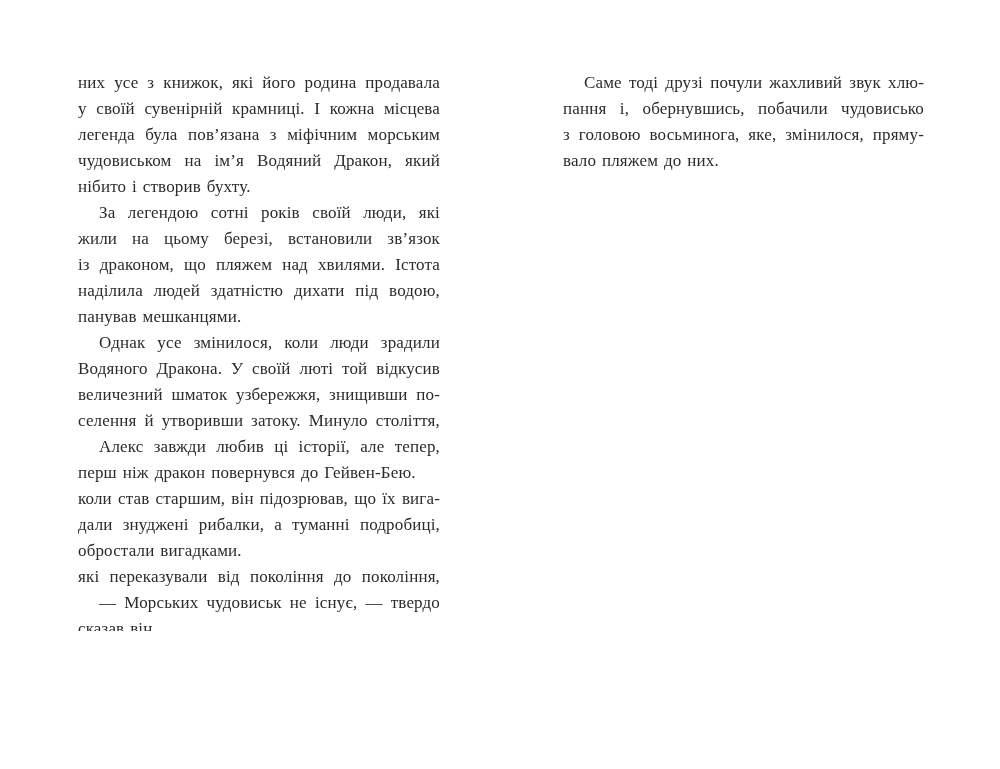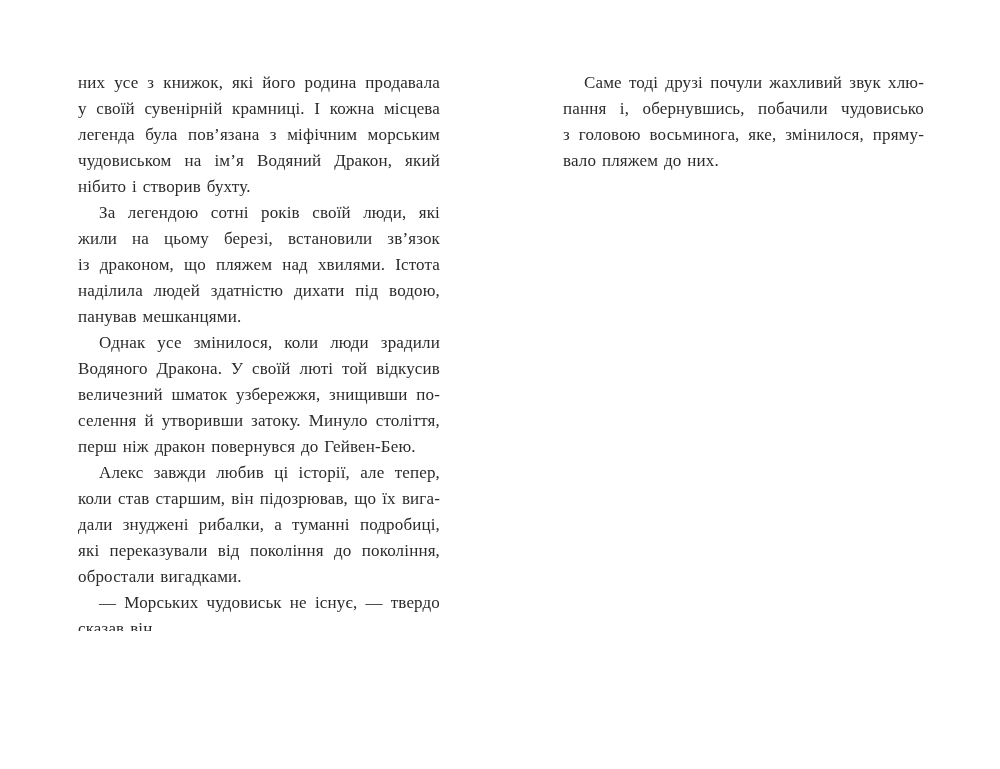--- a/index.html
+++ b/index.html
@@ -62,26 +62,26 @@
       <div class="line last">нібито і створив бухту.</div>
       <div class="line indent">За легендою сотні років своїй люди, які</div>
       <div class="line">жили на цьому березі, встановили зв’язок</div>
       <div class="line">із драконом, що пляжем над хвилями. Істота</div>
       <div class="line">наділила людей здатністю дихати під водою,</div>
       <div class="line last">панував мешканцями.</div>
       <div class="line indent">Однак усе змінилося, коли люди зрадили</div>
       <div class="line">Водяного Дракона. У своїй люті той відкусив</div>
       <div class="line">величезний шматок узбережжя, знищивши по-</div>
       <div class="line">селення й утворивши затоку. Минуло століття,</div>
+      <div class="line indent">Алекс завжди любив ці історії, але тепер,</div>
       <div class="line last">перш ніж дракон повернувся до Гейвен-Бею.</div>
-      <div class="line indent">Алекс завжди любив ці історії, але тепер,</div>
       <div class="line">коли став старшим, він підозрював, що їх вига-</div>
       <div class="line">дали знуджені рибалки, а туманні подробиці,</div>
+      <div class="line last">обростали вигадками.</div>
       <div class="line">які переказували від покоління до покоління,</div>
-      <div class="line last">обростали вигадками.</div>
       <div class="line indent">— Морських чудовиськ не існує, — твердо</div>
       <div class="line last">сказав він.</div>
     </div>
 
   <div class="text-column col-right">
       <div class="line indent">Саме тоді друзі почули жахливий звук хлю-</div>
       <div class="line">пання і, обернувшись, побачили чудовисько</div>
       <div class="line">з головою восьминога, яке, змінилося, пряму-</div>
       <div class="line last">вало пляжем до них.</div>
     </div>

